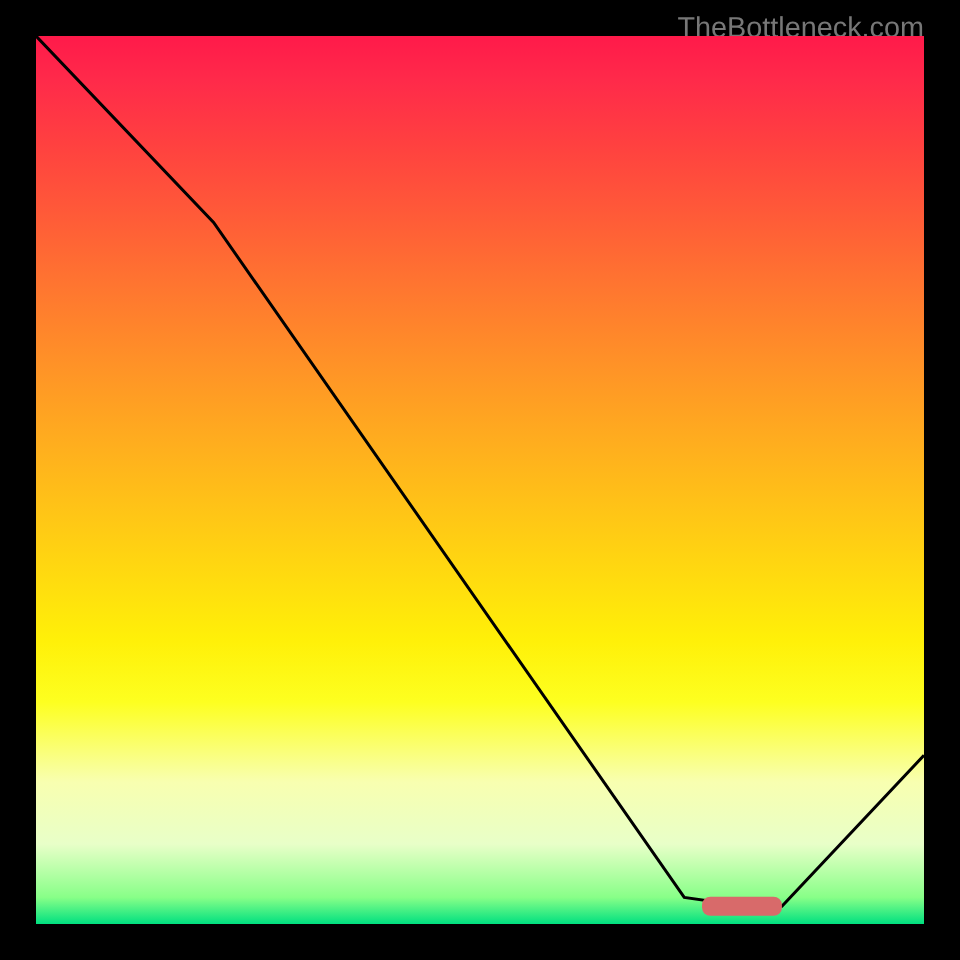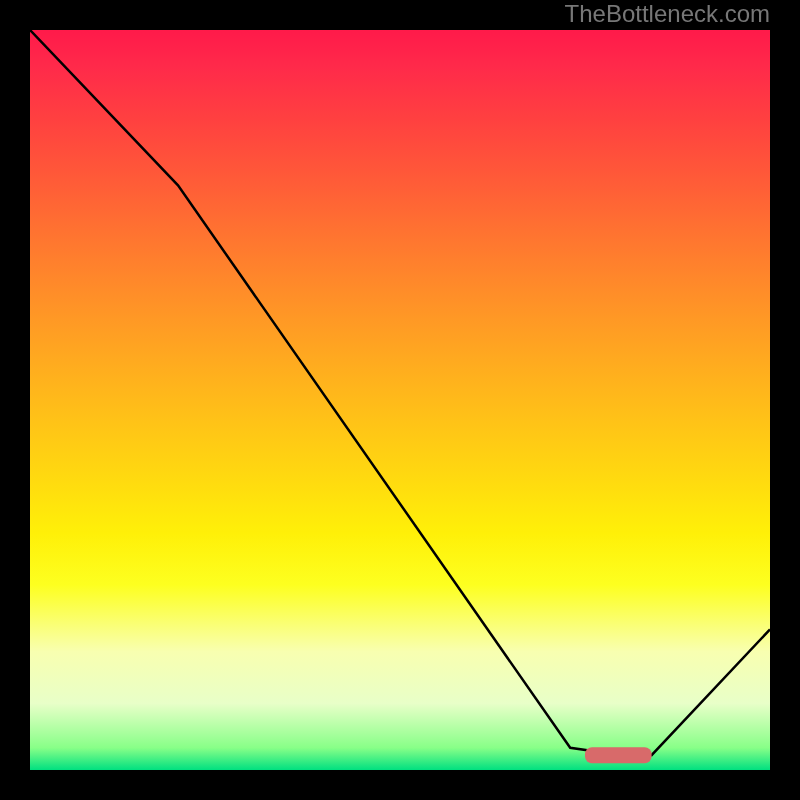--- a/index.html
+++ b/index.html
@@ -42,21 +42,21 @@
   }
   .curve-svg {
     position: absolute;
     left: 0;
     top: 0;
     width: 740px;
     height: 740px;
   }
   .watermark {
     position: absolute;
-    top: 0;
+    top: 10px;
     right: 30px;
     color: #777;
     font-size: 24px;
     font-weight: 500;
   }
 </style>
 </head>
 <body>
 
 <div class="chart-container">

